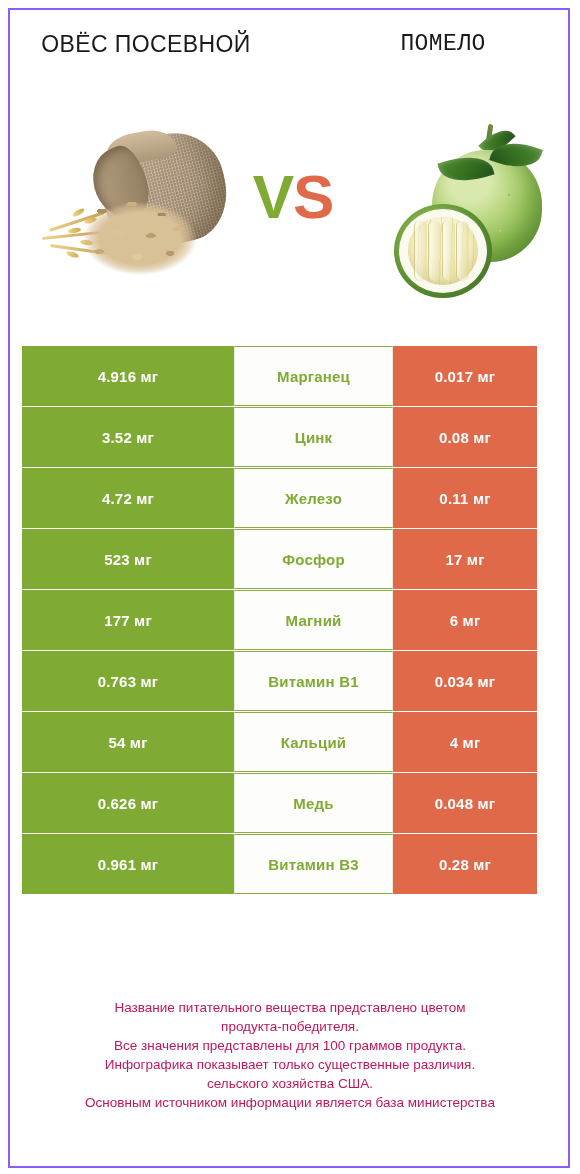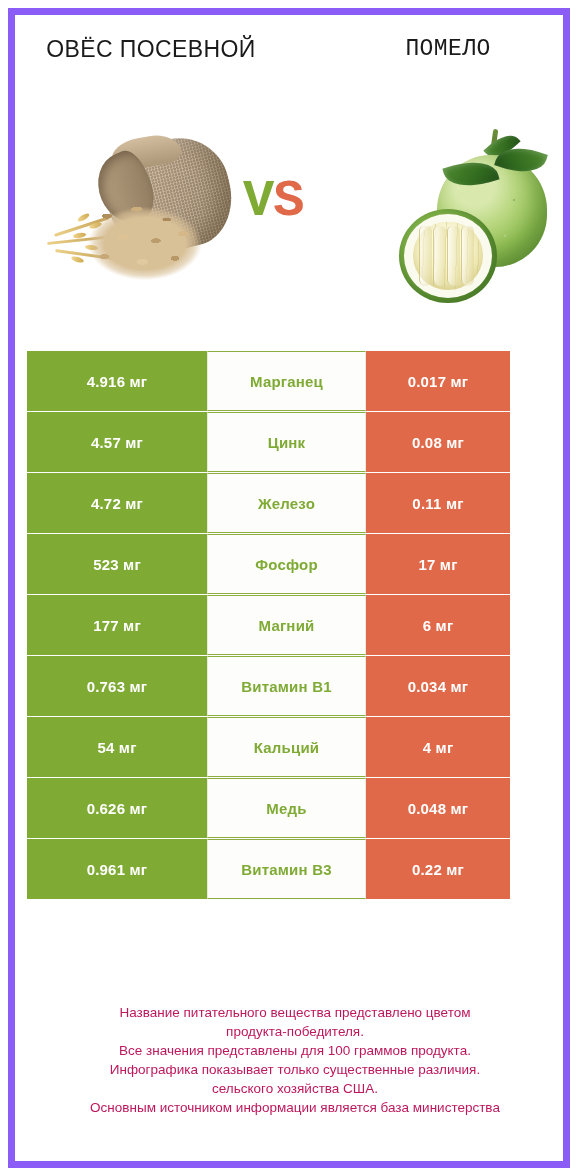--- a/index.html
+++ b/index.html
@@ -5,21 +5,21 @@
   * { box-sizing: border-box; margin: 0; padding: 0; }
   html, body {
     width: 580px; height: 1174px;
     background: #ffffff;
     font-family: "Liberation Sans", sans-serif;
   }
   #page {
     position: absolute;
     left: 8px; top: 8px;
     width: 562px; height: 1160px;
-    border: 7px solid #8b5cf6;
+    border: 2px solid #8b5cf6;
     background: #ffffff;
     overflow: hidden;
   }
 
   
   .header {
     position: absolute;
     left: 0; top: 0; width: 560px; height: 90px;
   }
   .title {
@@ -38,25 +38,25 @@
 
   
   .hero {
     position: absolute;
     left: 0; top: 96px; width: 560px; height: 215px;
   }
   .vs {
     position: absolute;
     left: 228px; top: 60px;
     width: 110px;
-    font-size: 52px;
+    font-size: 62px;
     font-weight: 700;
     letter-spacing: -1px;
+    text-align: center;
     line-height: 62px;
-    font-family: Liberation Mono, monospace;
   }
   .vs .v { color: #7fab35; }
   .vs .s { color: #e0694a; }
 
   .art { position: absolute; }
 
   
   .oats { left: 28px; top: 22px; width: 196px; height: 165px; }
   .sack-body {
     position: absolute; left: 64px; top: 8px;
@@ -204,21 +204,21 @@
   }
   .cell {
     display: flex;
     align-items: center;
     justify-content: center;
     font-size: 15px;
     font-weight: 700;
     letter-spacing: .2px;
   }
   .cell-left {
-    width: 180px;
+    width: 212px;
     background: #7fab35;
     color: #ffffff;
   }
   .cell-mid {
     width: 159px;
     background: #fdfdfb;
     color: #7fab35;
     border-top: 1px solid #8cae3f;
     border-bottom: 1px solid #8cae3f;
     border-left: 1px solid #e7ecd9;
@@ -291,21 +291,21 @@
     </div>
   </div>
 
   <div class="table" id="table-body">
       <div class="row">
         <div class="cell cell-left">4.916 мг</div>
         <div class="cell cell-mid">Марганец</div>
         <div class="cell cell-right">0.017 мг</div>
       </div>
       <div class="row">
-        <div class="cell cell-left">4.57 мг</div>
+        <div class="cell cell-left">3.52 мг</div>
         <div class="cell cell-mid">Цинк</div>
         <div class="cell cell-right">0.08 мг</div>
       </div>
       <div class="row">
         <div class="cell cell-left">4.72 мг</div>
         <div class="cell cell-mid">Железо</div>
         <div class="cell cell-right">0.11 мг</div>
       </div>
       <div class="row">
         <div class="cell cell-left">523 мг</div>
@@ -328,21 +328,21 @@
         <div class="cell cell-right">4 мг</div>
       </div>
       <div class="row">
         <div class="cell cell-left">0.626 мг</div>
         <div class="cell cell-mid">Медь</div>
         <div class="cell cell-right">0.048 мг</div>
       </div>
       <div class="row">
         <div class="cell cell-left">0.961 мг</div>
         <div class="cell cell-mid">Витамин B3</div>
-        <div class="cell cell-right">0.22 мг</div>
+        <div class="cell cell-right">0.28 мг</div>
       </div>
     </div>
 
   <div class="footer">
     <p>Название питательного вещества представлено цветом</p>
     <p>продукта-победителя.</p>
     <p>Все значения представлены для 100 граммов продукта.</p>
     <p>Инфографика показывает только существенные различия.</p>
     <p>сельского хозяйства США.</p>
     <p>Основным источником информации является база министерства</p>

